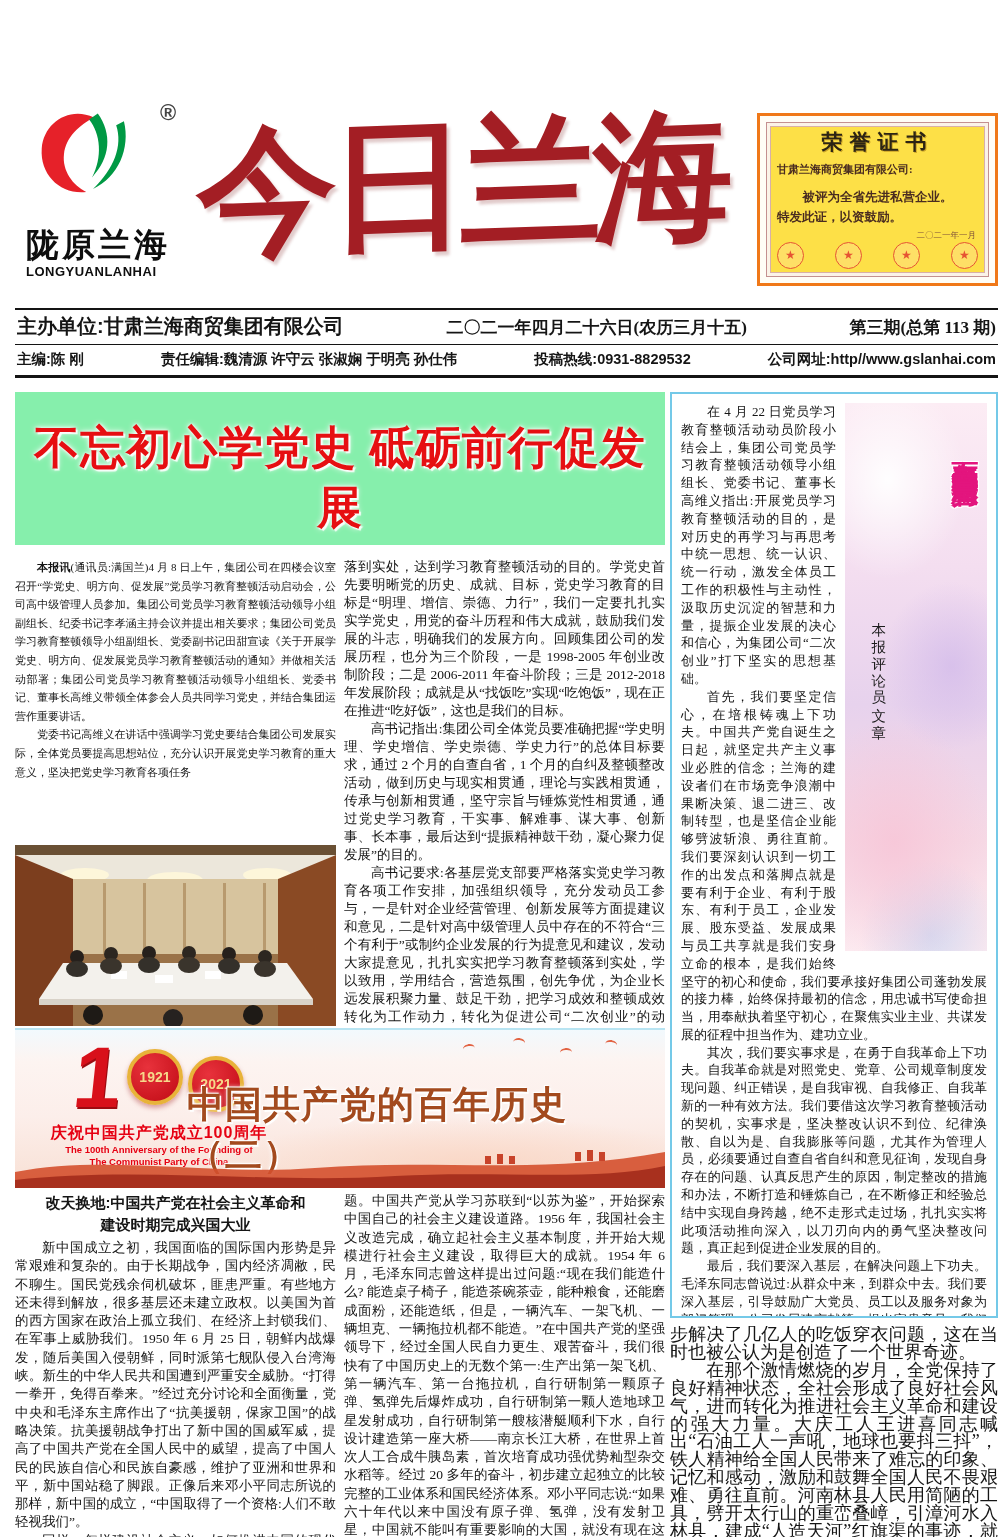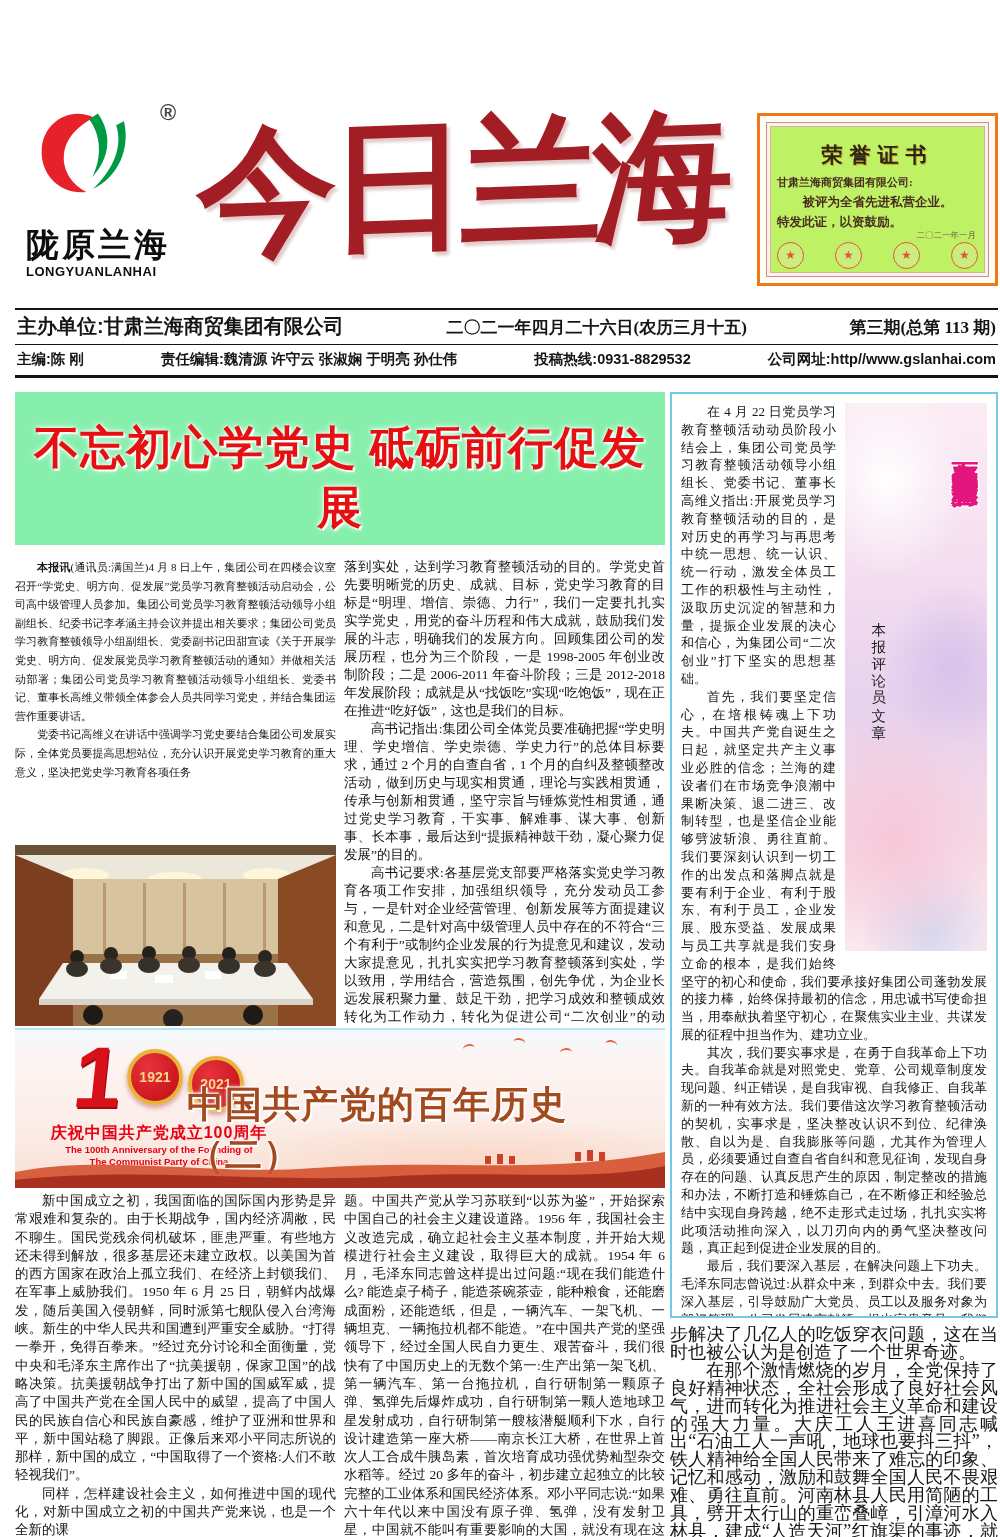--- a/index.html
+++ b/index.html
@@ -13,26 +13,26 @@
   .logo-cn{font-size:33px;font-weight:900;letter-spacing:3px;color:#0e0e0e;font-family:"Liberation Sans",sans-serif;line-height:38px;}
   .logo-en{font-size:13px;font-weight:bold;letter-spacing:.5px;color:#0e0e0e;font-family:"Liberation Sans",sans-serif;}
 
   .masthead-title{position:absolute;left:172px;top:86px;width:578px;height:202px;
     font-size:140px;line-height:198px;font-weight:bold;color:#a31e24;text-align:center;
     letter-spacing:-8px;transform:skewY(-2deg);
     text-shadow:3px 4px 3px rgba(120,20,20,.22);}
 
   .certificate{position:absolute;left:757px;top:113px;width:241px;height:173px;box-sizing:border-box;
     border:3px solid #f07818;background:#fffdf6;padding:6px;}
-  .cert-inner{position:relative;width:100%;height:100%;box-sizing:border-box;padding:18px 10px;
-    background:#bef264;border:1px solid #c49090;box-shadow:inset 0 0 0 3px #fbf3e8,inset 0 0 0 4px #d8b0a8;}
+  .cert-inner{position:relative;width:100%;height:100%;box-sizing:border-box;padding:5px 10px;
+    background:#fde047;border:1px solid #c49090;box-shadow:inset 0 0 0 3px #fbf3e8,inset 0 0 0 4px #d8b0a8;}
   .cert-title{text-align:center;font-size:21px;font-weight:900;letter-spacing:7px;color:#2c2414;
     text-shadow:1px 1px 0 #c9a227;}
   .cert-l1{font-size:11px;color:#4a2c20;font-weight:bold;margin-top:6px;}
-  .cert-l2{font-size:12.5px;color:#4a2c20;font-weight:bold;margin-top:4px;text-align:center;}
+  .cert-l2{font-size:12.5px;color:#4a2c20;font-weight:bold;margin-top:12px;text-align:center;}
   .cert-l3{font-size:12.5px;color:#4a2c20;font-weight:bold;margin-top:3px;}
   .cert-seals{position:absolute;left:10px;right:10px;bottom:7px;display:flex;justify-content:space-between;align-items:flex-end;}
   .seal{width:25px;height:25px;border-radius:50%;border:1.5px solid #e23b30;color:#e23b30;
     font-size:12px;line-height:25px;text-align:center;opacity:.85;background:rgba(255,220,215,.25);}
   .cert-date{position:absolute;right:12px;bottom:34px;font-size:8.5px;color:#7a4a3a;}
 
   
   .infobar{position:absolute;left:15px;top:308px;width:983px;border-top:2px solid #141414;}
   .info-row1{display:flex;justify-content:space-between;align-items:baseline;padding:3px 2px 4px;border-bottom:1px solid #141414;}
   .organizer{font-size:20px;font-weight:900;font-family:"Liberation Sans",sans-serif;}
@@ -247,20 +247,24 @@
         <rect x="494" y="12" width="6" height="8"></rect>
           <rect x="560" y="8" width="6" height="9"></rect>
         <rect x="572" y="6" width="6" height="11"></rect>
           <rect x="584" y="8" width="6" height="9"></rect>
       </g>
       <path d="M0,44 L0,36 C120,22 260,40 380,32 C480,26 575,38 650,22 L650,44 Z" fill="#a8301e"></path>
     </svg>
   </div>
 
   <div class="col art2-col1">
+    <div class="art2-heading">
+      <div>改天换地:中国共产党在社会主义革命和</div>
+      <div>建设时期完成兴国大业</div>
+    </div>
     <p class="ind">新中国成立之初，我国面临的国际国内形势是异常艰难和复杂的。由于长期战争，国内经济凋敝，民不聊生。国民党残余伺机破坏，匪患严重。有些地方还未得到解放，很多基层还未建立政权。以美国为首的西方国家在政治上孤立我们、在经济上封锁我们、在军事上威胁我们。1950 年 6 月 25 日，朝鲜内战爆发，随后美国入侵朝鲜，同时派第七舰队侵入台湾海峡。新生的中华人民共和国遭到严重安全威胁。“打得一拳开，免得百拳来。”经过充分讨论和全面衡量，党中央和毛泽东主席作出了“抗美援朝，保家卫国”的战略决策。抗美援朝战争打出了新中国的国威军威，提高了中国共产党在全国人民中的威望，提高了中国人民的民族自信心和民族自豪感，维护了亚洲和世界和平，新中国站稳了脚跟。正像后来邓小平同志所说的那样，新中国的成立，“中国取得了一个资格:人们不敢轻视我们”。</p>
     <p class="ind">同样，怎样建设社会主义，如何推进中国的现代化，对新中国成立之初的中国共产党来说，也是一个全新的课</p>
   </div>
 
   <div class="col art2-col2">
     <p>题。中国共产党从学习苏联到“以苏为鉴”，开始探索中国自己的社会主义建设道路。1956 年，我国社会主义改造完成，确立起社会主义基本制度，并开始大规模进行社会主义建设，取得巨大的成就。1954 年 6 月，毛泽东同志曾这样提出过问题:“现在我们能造什么? 能造桌子椅子，能造茶碗茶壶，能种粮食，还能磨成面粉，还能造纸，但是，一辆汽车、一架飞机、一辆坦克、一辆拖拉机都不能造。”在中国共产党的坚强领导下，经过全国人民自力更生、艰苦奋斗，我们很快有了中国历史上的无数个第一:生产出第一架飞机、第一辆汽车、第一台拖拉机，自行研制第一颗原子弹、氢弹先后爆炸成功，自行研制第一颗人造地球卫星发射成功，自行研制第一艘核潜艇顺利下水，自行设计建造第一座大桥——南京长江大桥，在世界上首次人工合成牛胰岛素，首次培育成功强优势籼型杂交水稻等。经过 20 多年的奋斗，初步建立起独立的比较完整的工业体系和国民经济体系。邓小平同志说:“如果六十年代以来中国没有原子弹、氢弹，没有发射卫星，中国就不能叫有重要影响的大国，就没有现在这样的国际地位。”在这一时期，我国还初</p>
   </div>
 
   <div class="commentary-box">
     <div class="pink-panel">

